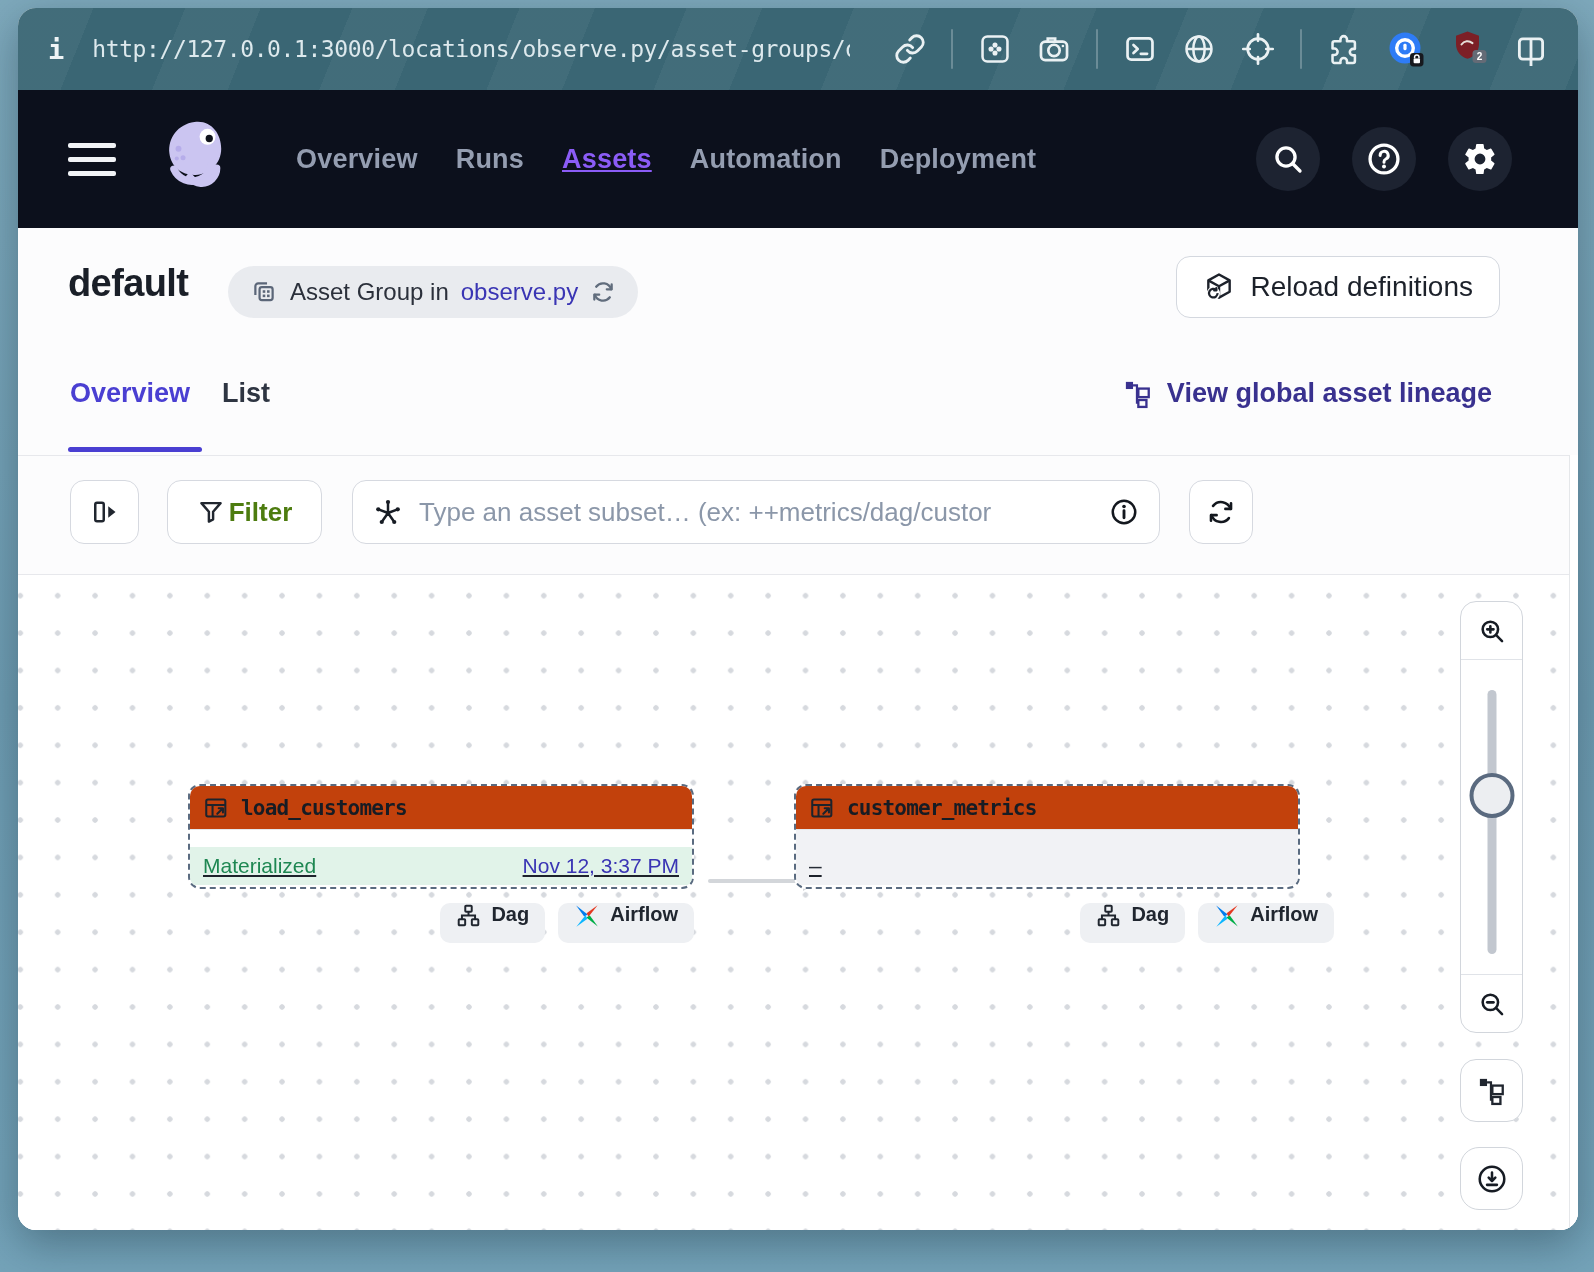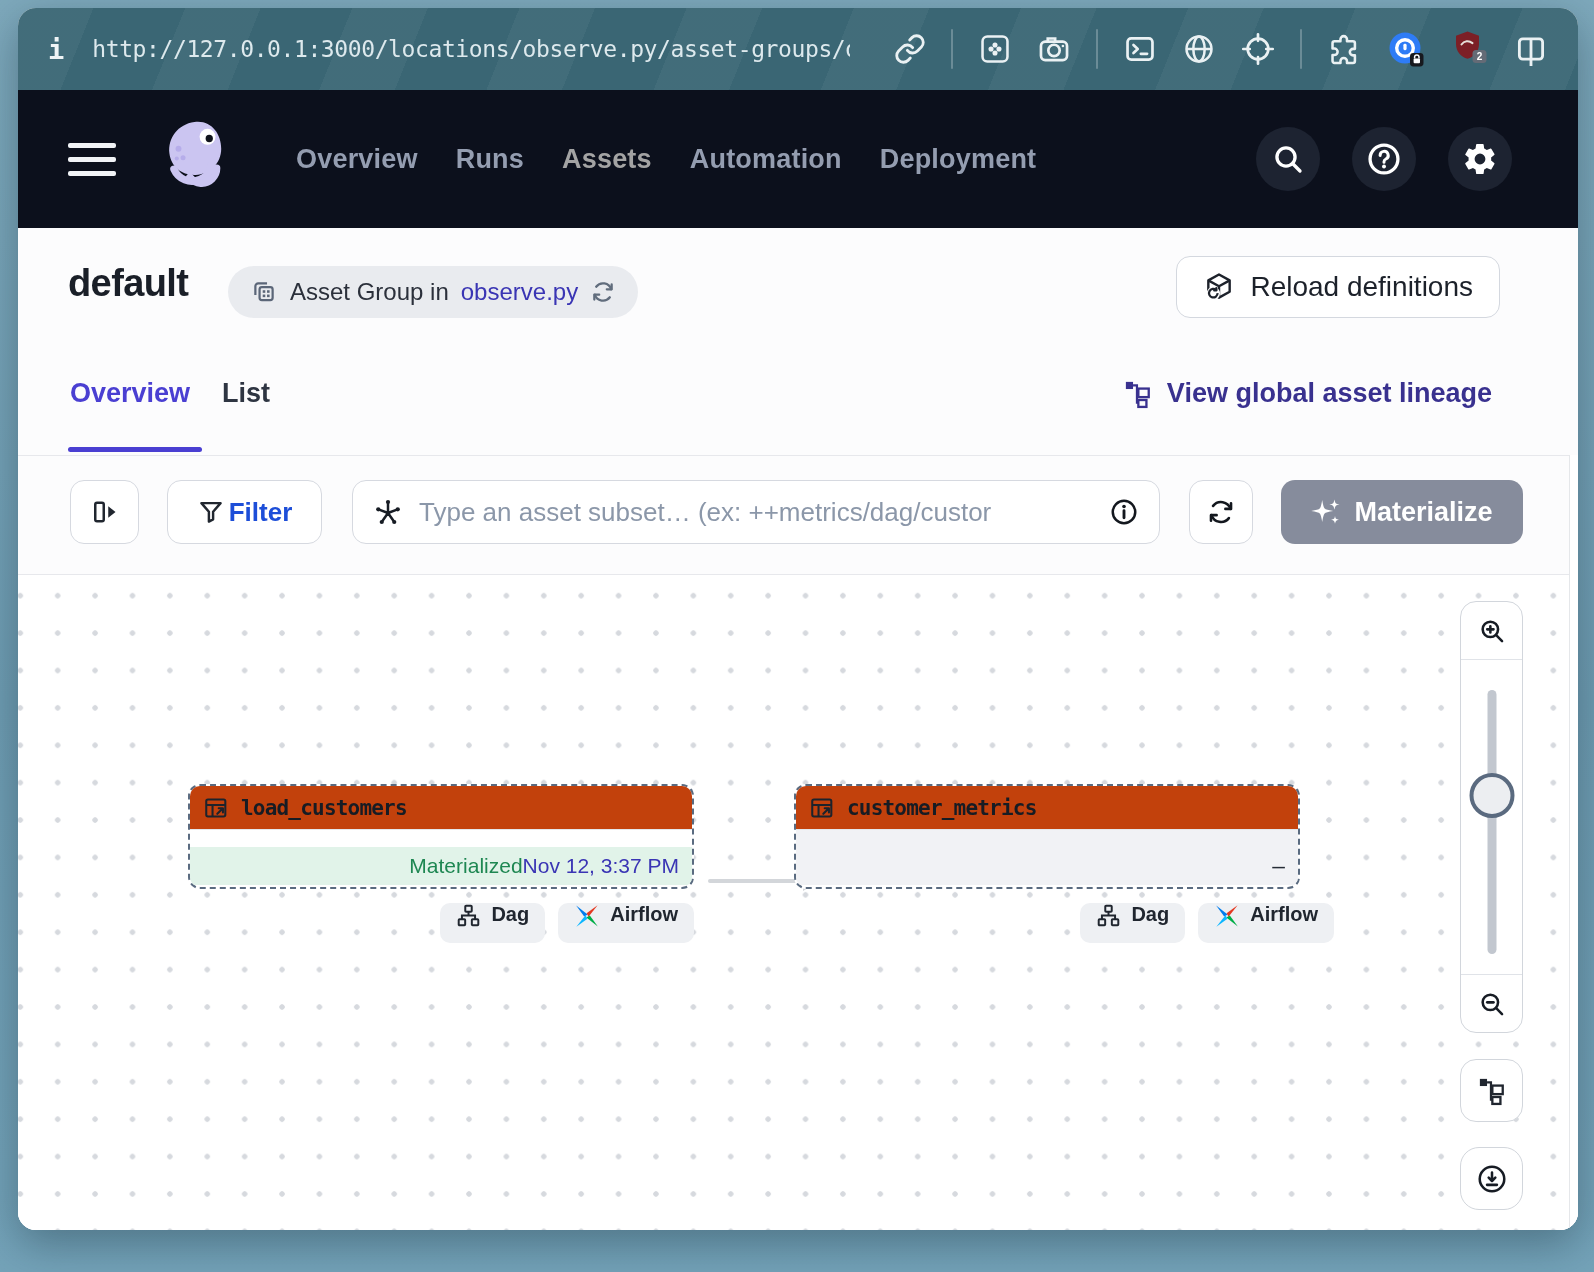--- a/index.html
+++ b/index.html
@@ -28,21 +28,21 @@
   .bicons { display:flex; align-items:center; gap:25px; margin-left:auto; }
   .bicons svg { display:block; }
   .bsep { width:2px; height:40px; background:rgba(255,255,255,.25); border-radius:1px; }
   
   .appnav { height:138px; background:#0c101c; display:flex; align-items:center; padding:0 66px 0 50px; }
   .hamburger { width:48px; display:flex; flex-direction:column; gap:9px; cursor:pointer; }
   .hamburger div { height:5px; background:#f2f4f7; border-radius:2px; }
   .logo { margin-left:42px; }
   .navlinks { display:flex; align-items:center; gap:38px; margin-left:56px; font-size:27px; font-weight:600; color:#949db0; letter-spacing:.2px;}
   .navlinks .nl { cursor:pointer; }
-  .navlinks .active { color:#a3a3a3; font-weight:700; }
+  .navlinks .active { color:#8b5cf6; font-weight:700;text-decoration:underline; }
   .nav-actions { margin-left:auto; display:flex; gap:32px; }
   .circ { width:64px; height:64px; border-radius:50%; background:#1d2331; display:flex; align-items:center; justify-content:center; cursor:pointer; }
   
   .page { position:relative; height:1002px; background:#fcfcfd; }
   .page-title { position:absolute; left:50px; top:34px; font-size:38px; font-weight:700; color:#1a1f28; letter-spacing:-.6px; }
   .group-badge {
     position:absolute; left:210px; top:38px; height:52px; border-radius:26px;
     background:#e9ebef; display:flex; align-items:center; gap:12px; padding:0 22px;
     font-size:24px; color:#2b303b;
   }
@@ -55,21 +55,21 @@
   .tab { position:absolute; top:150px; font-size:27px; font-weight:700; cursor:pointer; }
   .tab-lineage { left:52px; color:var(--c-accent,#4a3fd2); }
   .tab-list { left:204px; color:#2e3542; }
   .tab-underline { position:absolute; left:50px; top:219px; width:134px; height:5px; border-radius:3px; background:var(--c-accent,#4a3fd2); }
   .tabs-border { position:absolute; left:0; right:0; top:227px; height:1px; background:#e7e8ec; }
   .global-link { position:absolute; right:86px; top:150px; display:flex; align-items:center; gap:14px; font-size:27px; font-weight:600; color:#39318f; cursor:pointer; }
   
   .tbtn {
     position:absolute; top:252px; height:64px; border:1.5px solid #d6d9e0; border-radius:14px;
     background:#fff; display:flex; align-items:center; justify-content:center; gap:4px;
-    font-size:26px; font-weight:600; color:#1d4ed8; cursor:pointer;
+    font-size:26px; font-weight:600; color:#4d7c0f; cursor:pointer;
   }
   .btn-expand { left:52px; width:69px; }
   .btn-filter { left:149px; width:155px; }
   .search-box {
     position:absolute; top:252px; left:334px; width:808px; height:64px;
     border:1.5px solid #d6d9e0; border-radius:14px; background:#fff;
     display:flex; align-items:center; gap:16px; padding:0 20px;
   }
   .search-box input {
     flex:1; border:none; outline:none; font-family:inherit; font-size:26px; color:#333a45; background:transparent;
@@ -90,21 +90,21 @@
   .anode {
     position:absolute; width:506px; height:105px; border:2.5px dashed var(--c-node_border,#5a6b80);
     border-radius:12px; background:#fff; overflow:hidden; cursor:pointer;
   }
   .anode-head {
     height:44px; display:flex; align-items:center; gap:12px; padding:0 13px;
     background:#c2410c; border-bottom:1px solid #e4e6ea;
     font-family:"DejaVu Sans Mono",monospace; font-weight:700; font-size:21px; color:#171c24; letter-spacing:-0.8px;
   }
   .anode-strip { height:17px; background:#fff; }
-  .anode-foot { height:38px; display:flex; align-items:center; justify-content:flex-end; padding:0 13px; font-size:21px; }
+  .anode-foot { height:38px; display:flex; align-items:center; justify-content:space-between; padding:0 13px; font-size:21px;text-decoration:underline; }
   .foot-green { background:var(--c-materialized_bg,#e1f3e9); }
   .foot-green .st { color:var(--c-materialized_green,#1e8752); }
   .foot-green .tm { color:var(--c-link_indigo,#3a35b4); }
   .foot-gray, .strip-gray { background:#f1f2f5; }
   .foot-gray .st { color:#262c36; font-family:"DejaVu Sans Mono",monospace; }
   .edge { position:absolute; left:690px; top:304px; width:96px; height:4px; background:#d3d6da; border-radius:2px; }
   .edge::after {
     content:''; position:absolute; right:-16px; top:-8px; width:0; height:0;
     border-left:17px solid #d3d6da; border-top:10px solid transparent; border-bottom:10px solid transparent;
   }
@@ -379,30 +379,20 @@
     <div class="tbtn btn-refresh">
       <span>
           <svg width="30" height="30" viewBox="0 0 24 24" fill="none" stroke="#13171e" stroke-width="2.1" stroke-linecap="round" stroke-linejoin="round">
             <path d="M20 5v4.5h-4.5"></path>
             <path d="M19.6 9.5A8 8 0 0 0 5.7 7.1"></path>
             <path d="M4 19v-4.5h4.5"></path>
             <path d="M4.4 14.5a8 8 0 0 0 13.9 2.4"></path>
           </svg>
         </span>
     </div>
-    <div class="tbtn btn-materialize">
-      <span>
-          <svg width="30" height="30" viewBox="0 0 26 26" fill="#fff">
-            <path d="M9.7 2.6Q10.7 8.9 11.8 10q1.1 1.1 7.4 2.1-6.3 1-7.4 2.1-1.1 1.1-2.1 7.4-1-6.3-2.1-7.4Q6.5 13.1.2 12.1q6.3-1 7.4-2.1 1.1-1.1 2.1-7.4Z"></path>
-            <path d="M20.3 2.2q.5 2.7 1.1 3.3.6.6 3.3 1.1-2.7.5-3.3 1.1-.6.6-1.1 3.3-.5-2.7-1.1-3.3-.6-.6-3.3-1.1 2.7-.5 3.3-1.1.6-.6 1.1-3.3Z"></path>
-            <path d="M20.8 16.4q.4 2 0.9 2.5.5.5 2.5.9-2 .4-2.5.9-.5.5-.9 2.5-.4-2-.9-2.5-.5-.5-2.5-.9 2-.4 2.5-.9.5-.5.9-2.5Z"></path>
-          </svg>
-        </span>
-      <span>Materialize</span>
-    </div>
 
     <div class="canvas">
 
       <div class="anode" style="left:170px; top:209px;">
         <div class="anode-head">
           <span>
               <svg width="26" height="26" viewBox="0 0 24 24" fill="none" stroke="#1d232c" stroke-width="1.9">
                 <rect x="3" y="4.2" width="17.6" height="15.6" rx="1.6"></rect>
                 <path d="M3 9.3h17.6M8.8 9.3v10.5"></path>
                 <path d="M13.2 17.4l5-5M14.5 12.2h3.9v3.9" stroke-linecap="round" stroke-linejoin="round"></path>

